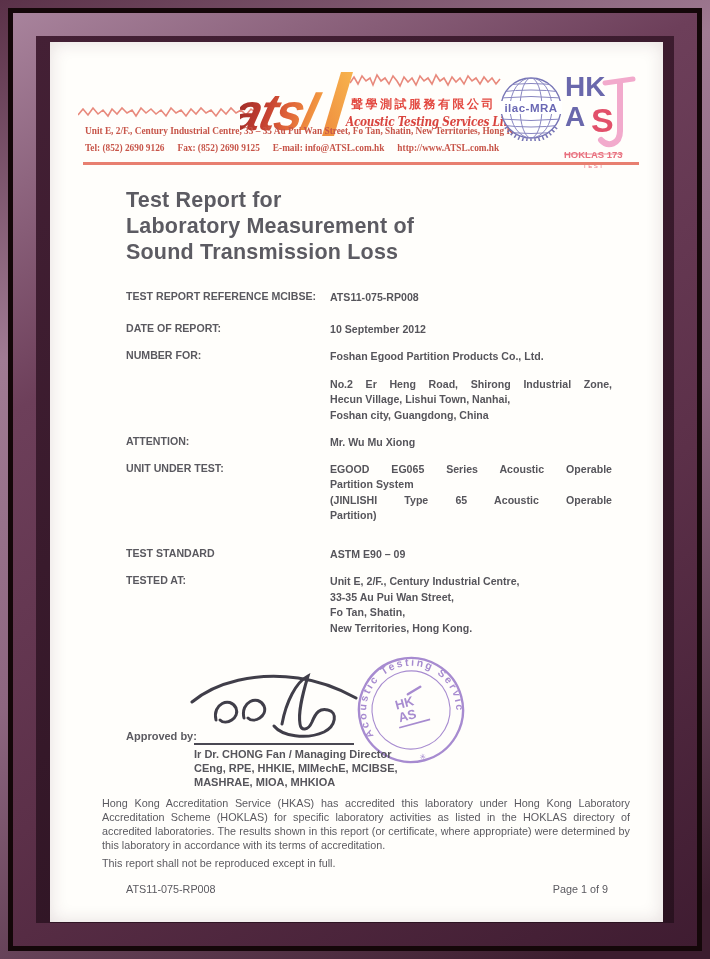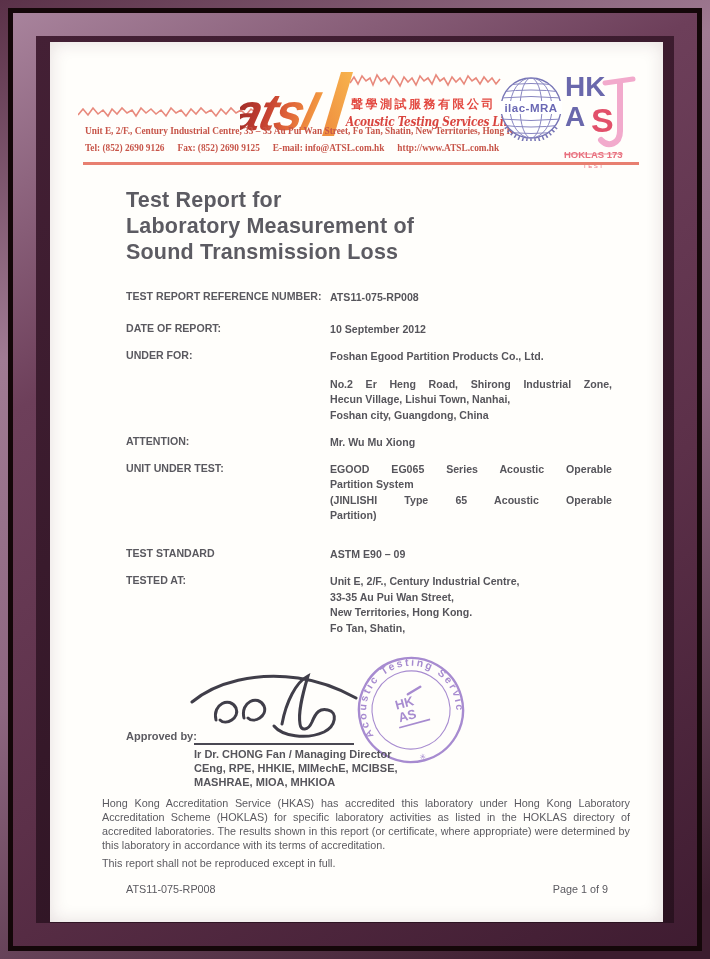--- a/index.html
+++ b/index.html
@@ -122,29 +122,29 @@
     <div class="abs sep"></div>
 
     <div class="abs title">
       <div>Test Report for</div>
       <div>Laboratory Measurement of</div>
       <div>Sound Transmission Loss</div>
     </div>
 
     <div class="abs fields">
       <div class="frow mb16">
-        <div>TEST REPORT REFERENCE NUMBER:</div>
+        <div>TEST REPORT REFERENCE MCIBSE:</div>
         <div class="fvalue vline">ATS11-075-RP008</div>
       </div>
       <div class="frow mb12">
         <div>DATE OF REPORT:</div>
         <div class="fvalue vline">10 September 2012</div>
       </div>
       <div class="frow mb12">
-        <div>UNDER FOR:</div>
+        <div>NUMBER FOR:</div>
         <div class="fvalue">
           <div class="vline">Foshan Egood Partition Products Co., Ltd.</div>
           <div class="vline just gap-top">No.2 Er Heng Road, Shirong Industrial Zone,</div>
           <div class="vline">Hecun Village, Lishui Town, Nanhai,</div>
           <div class="vline">Foshan city, Guangdong, China</div>
         </div>
       </div>
       <div class="frow mb11">
         <div>ATTENTION:</div>
         <div class="fvalue vline">Mr. Wu Mu Xiong</div>
@@ -160,22 +160,22 @@
       </div>
       <div class="frow mb12">
         <div>TEST STANDARD</div>
         <div class="fvalue vline">ASTM E90 – 09</div>
       </div>
       <div class="frow">
         <div>TESTED AT:</div>
         <div class="fvalue">
           <div class="vline">Unit E, 2/F., Century Industrial Centre,</div>
           <div class="vline">33-35 Au Pui Wan Street,</div>
+          <div class="vline">Fo Tan, Shatin,</div>
           <div class="vline">New Territories, Hong Kong.</div>
-          <div class="vline">Fo Tan, Shatin,</div>
         </div>
       </div>
     </div>
 
     <svg class="abs" style="left:136px;top:626px" width="178" height="80" viewBox="0 0 178 80">
       <g stroke="#403e49" stroke-width="3" fill="none" stroke-linecap="round">
         <path d="M6,34 C30,14 70,4 112,10 C134,13 152,20 170,30"></path>
         <path d="M30,52 C26,36 44,28 50,40 C54,50 40,58 34,52"></path>
         <path d="M58,50 C54,34 72,26 78,38 C82,48 68,56 62,50"></path>
         <path d="M96,56 C100,34 110,14 122,8 C116,28 112,44 114,56 C115,63 122,63 126,54 C130,44 134,40 142,42 C152,44 150,58 138,64 C120,72 96,68 88,58"></path>

